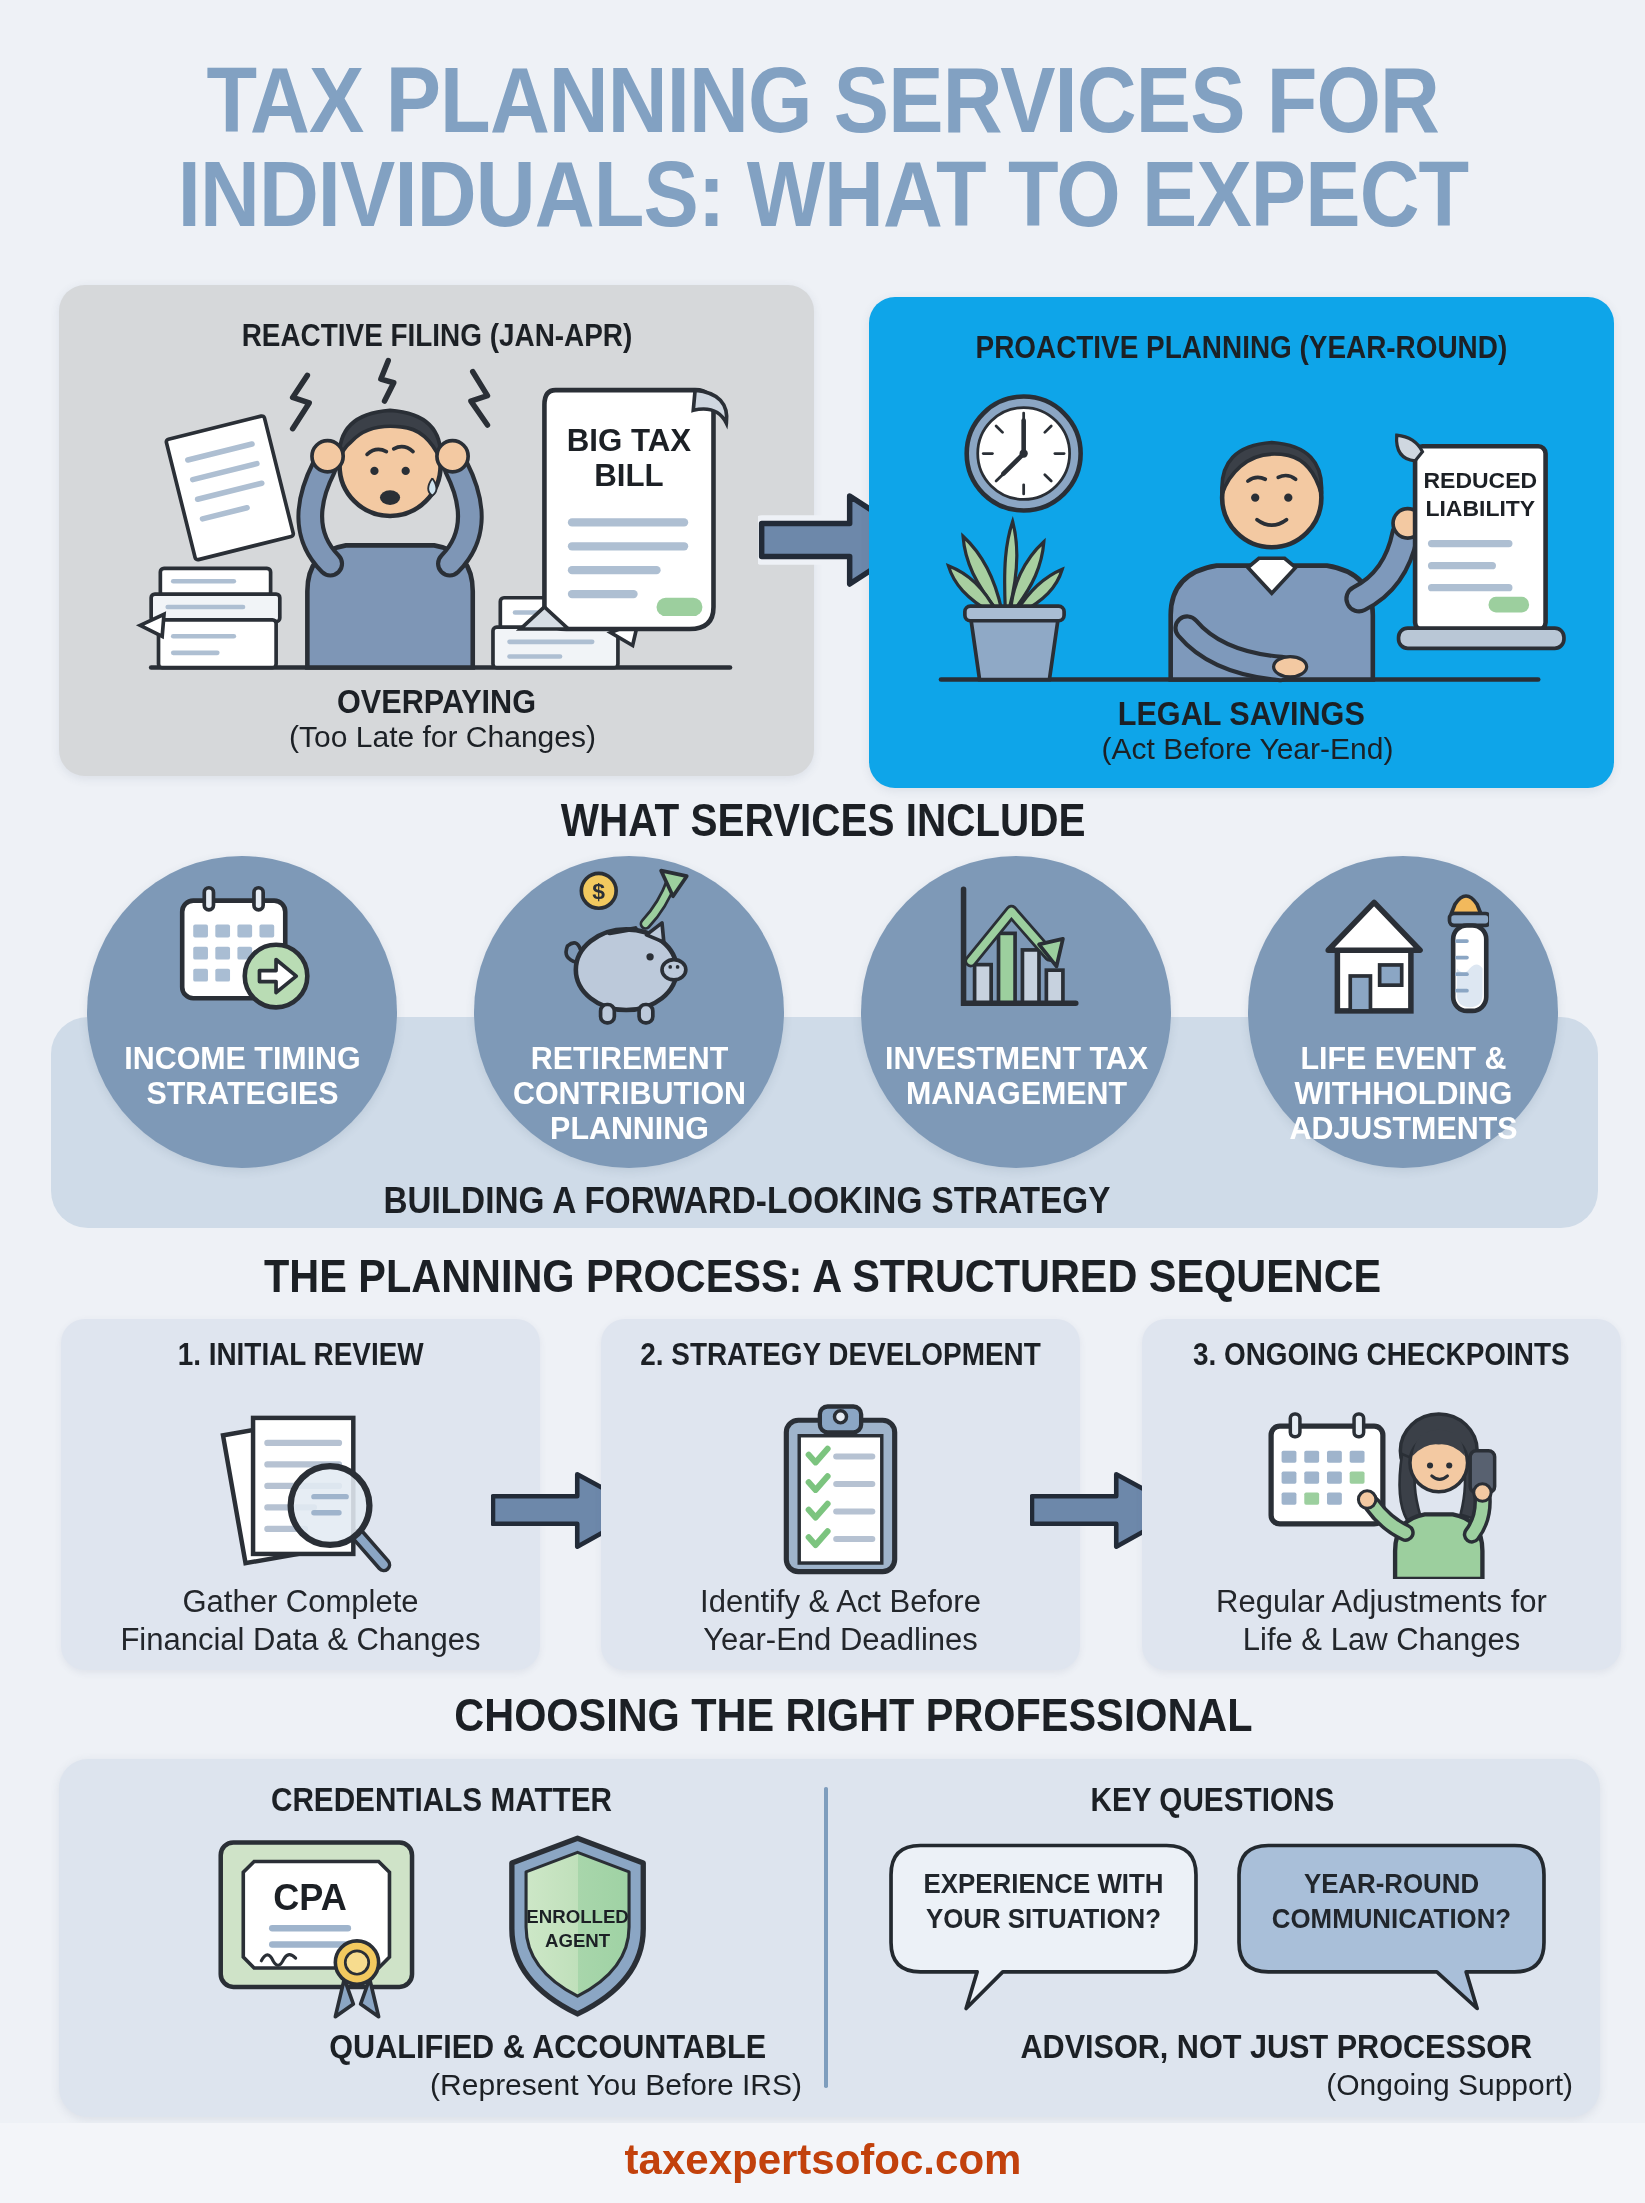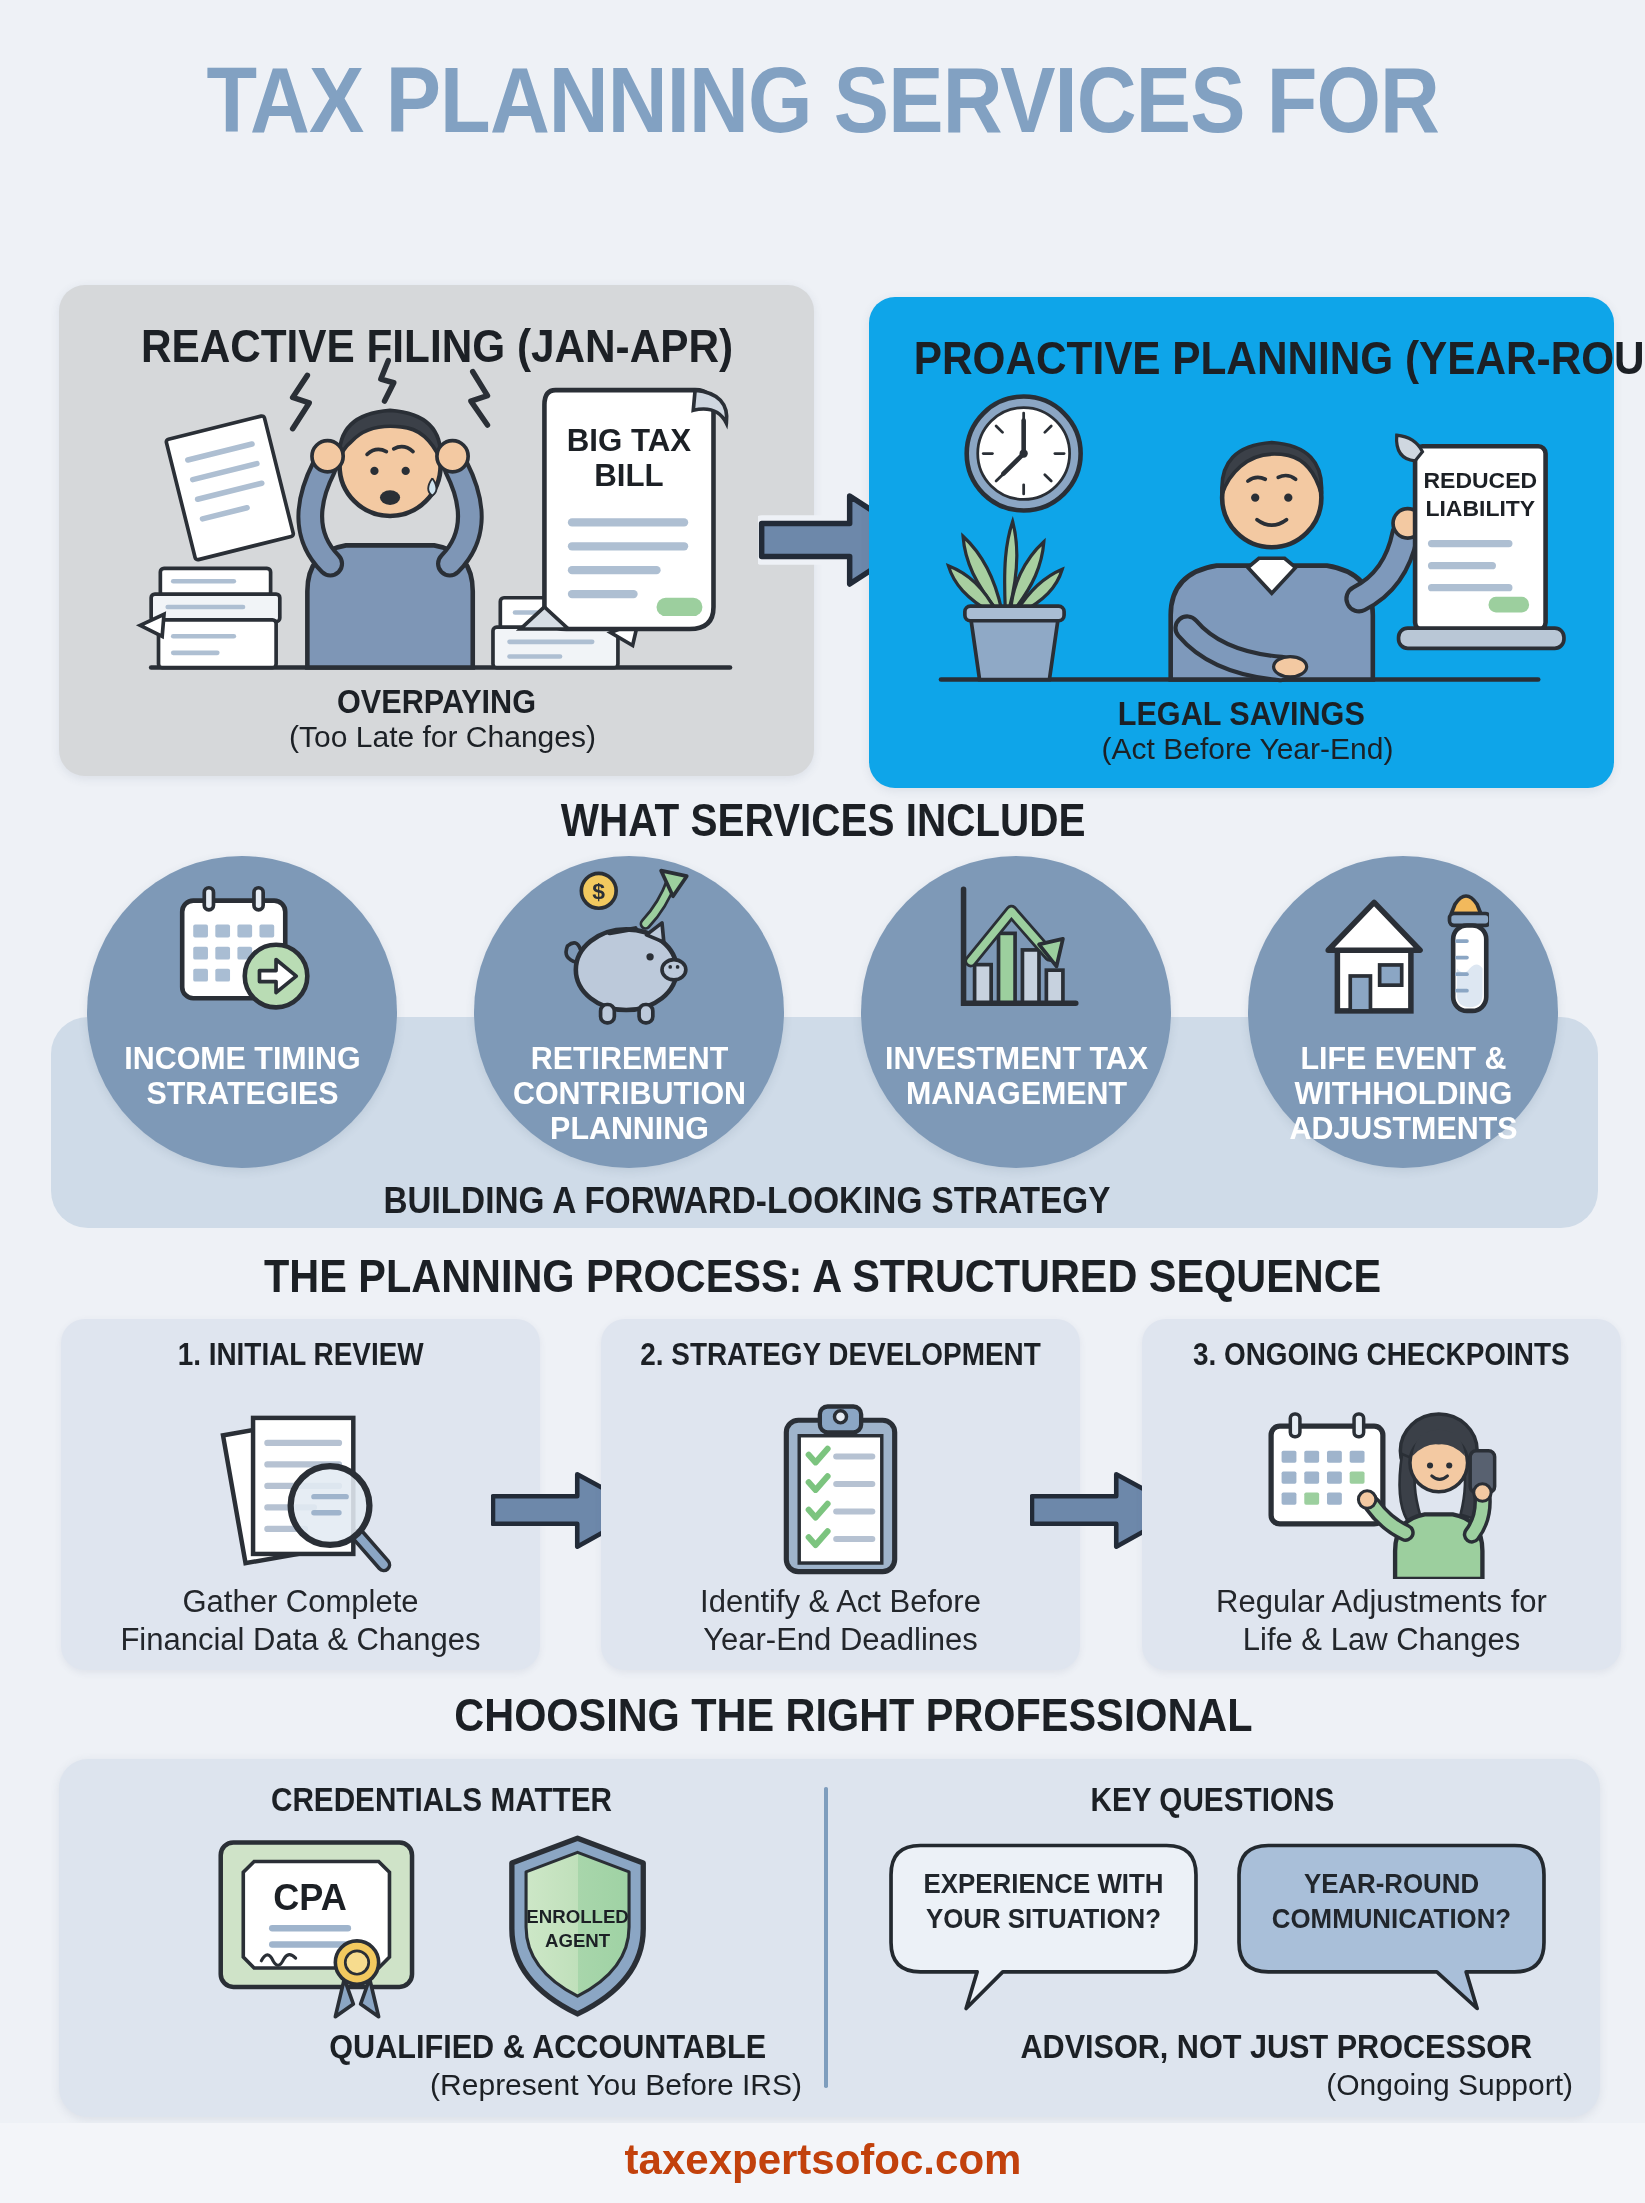--- a/index.html
+++ b/index.html
@@ -6,21 +6,21 @@
   .stage{position:relative;width:1646px;height:2204px;background:#eef1f6;overflow:hidden;
          font-family:"Liberation Sans",sans-serif;color:#1c2025;}
   .abs{position:absolute;}
   .ctr{text-align:center;}
   .cx{display:inline-block;transform:scaleX(.9);transform-origin:50% 50%;white-space:nowrap;}
   .cx88{display:inline-block;transform:scaleX(.88);transform-origin:50% 50%;white-space:nowrap;}
   .ml{white-space:pre-line;}
   .title-line{width:100%;text-align:center;font-weight:bold;font-size:92px;line-height:94px;color:#82a1c2;letter-spacing:-0.9px;}
   .sec-head{width:100%;text-align:center;font-weight:bold;font-size:46px;color:#1c2025;}
   .panel{border-radius:26px;box-shadow:0 2.8px 9.2px rgba(60,80,110,.10);}
-  .panel-head{position:absolute;top:33px;left:0;right:0;text-align:center;font-weight:bold;font-size:47px;}
+  .panel-head{position:absolute;top:33px;left:0;right:0;text-align:center;font-weight:bold;font-size:31px;}
   .panel-cap{position:absolute;left:0;right:0;text-align:center;}
   .cap-bold{font-weight:bold;font-size:34px;}
   .cap-sub{font-size:30px;padding-left:12px;}
   .circle{position:absolute;width:310px;height:312px;border-radius:50%;background:#7e99b7;
           box-shadow:0 2.8px 9.2px rgba(60,80,110,.12);}
   .clabel{position:absolute;top:185px;left:5.5px;right:5.5px;text-align:center;color:#fff;
           font-weight:bold;font-size:32px;line-height:35px;transform:scaleX(.95);}
   .card{position:absolute;top:1319px;height:351px;background:#dfe5ef;border-radius:24px;
         box-shadow:0 2.8px 7.3px rgba(60,80,110,.08);}
   .card-title{position:absolute;top:18.4px;left:0;right:0;text-align:center;font-weight:bold;font-size:31px;}
@@ -32,20 +32,21 @@
                font-size:27.5px;line-height:35px;color:#21262c;transform:scaleX(.94);}
   svg text{font-family:"Liberation Sans",sans-serif;}
 </style>
 </head>
 <body>
 
 <div class="stage">
 
   <div class="abs" style="top:53px;left:0;width:1646px;">
     <div class="title-line"><span class="cx">TAX PLANNING SERVICES FOR</span></div>
+    <div class="title-line"><span class="cx">INDIVIDUALS: WHAT TO EXPECT</span></div>
   </div>
 
   <div class="abs panel" style="left:59px;top:285px;width:755px;height:491px;background:#d6d8da;">
     <div class="panel-head"><span class="cx">REACTIVE FILING (JAN-APR)</span></div>
     <svg class="abs" style="left:37px;top:72px;" width="680" height="317" viewBox="0 0 740 345">
       <line x1="60" y1="338" x2="690" y2="338" stroke="#2a2f36" stroke-width="5" stroke-linecap="round"></line>
 
       <g transform="rotate(-14 145 140)">
         <rect x="90" y="75" width="110" height="135" rx="3" fill="#fff" stroke="#2a2f36" stroke-width="4"></rect>
         <g stroke="#aebfd2" stroke-width="6" stroke-linecap="round">

